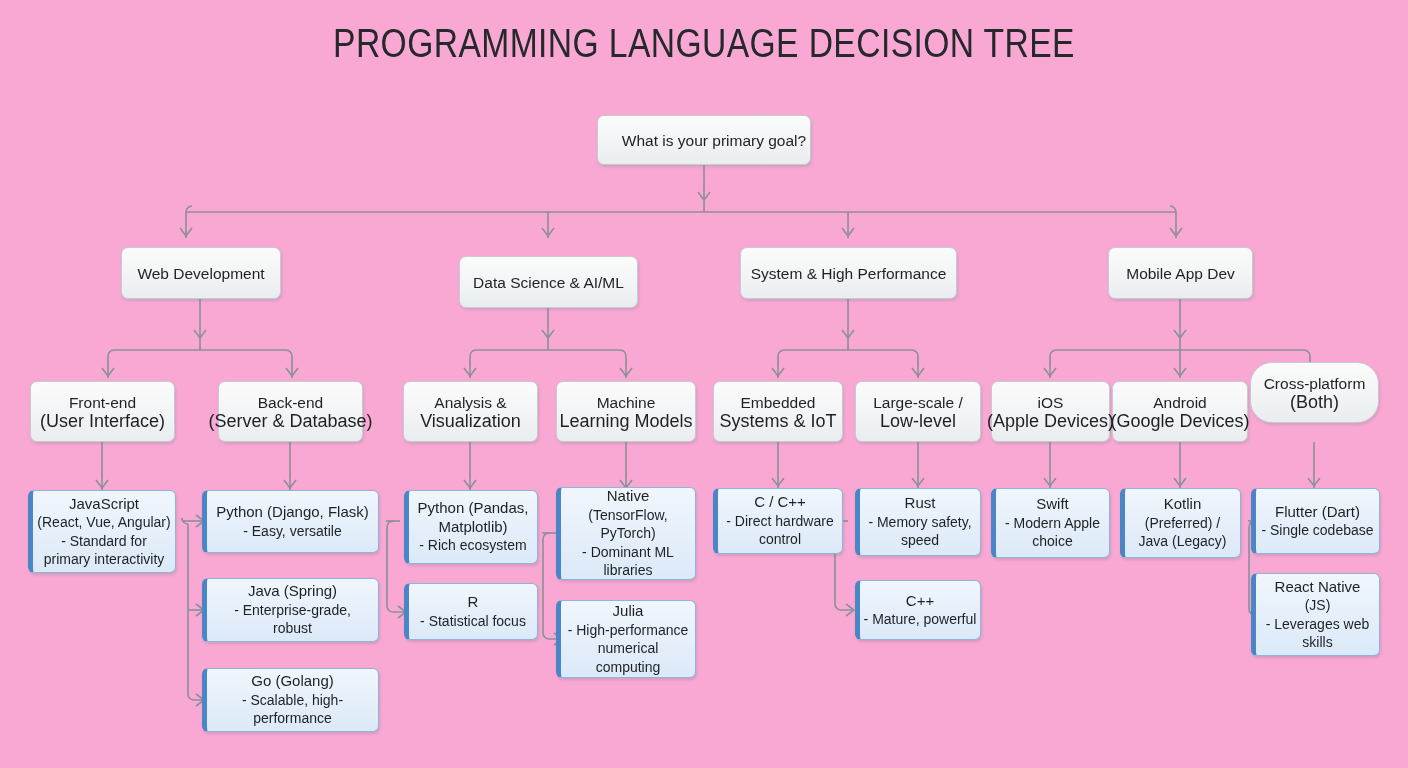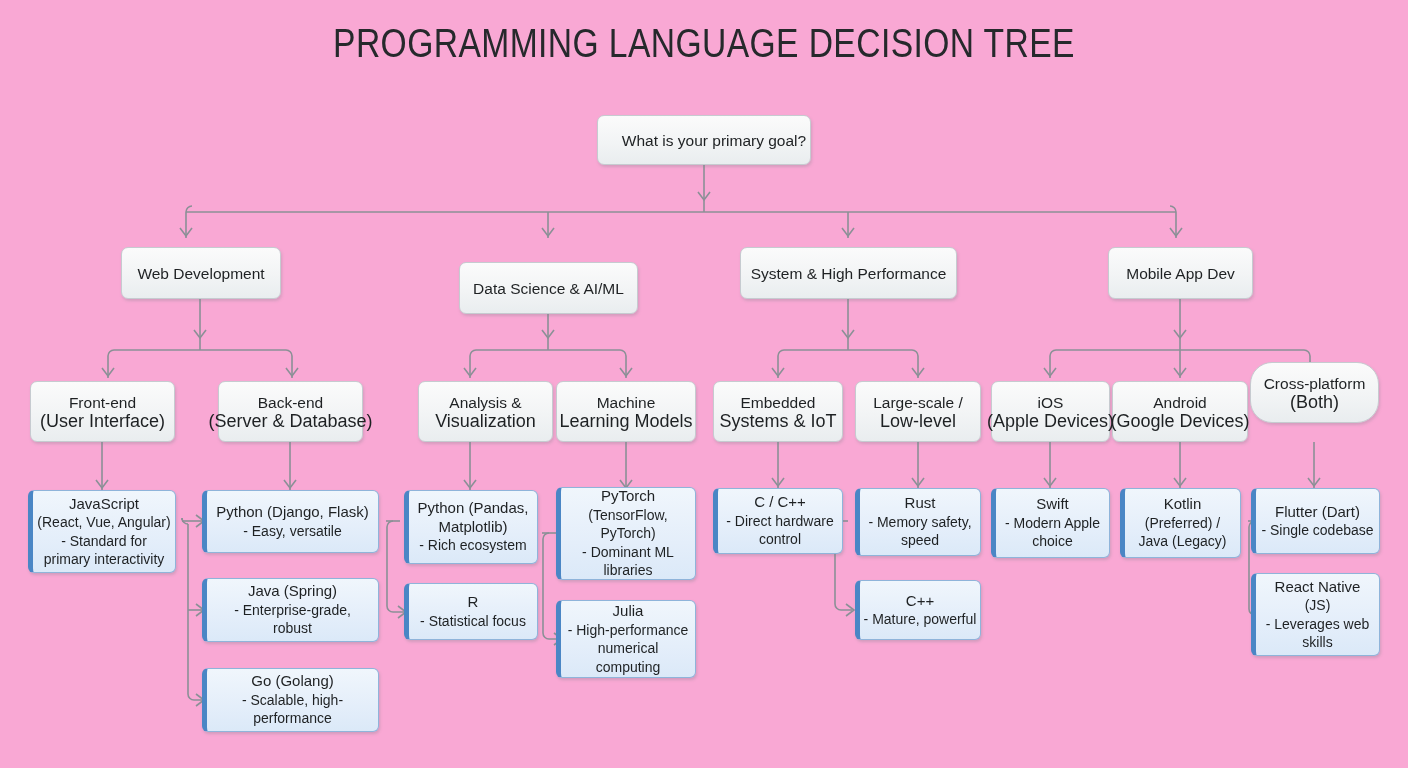--- a/index.html
+++ b/index.html
@@ -200,40 +200,40 @@
     <path class="head" d="M1260 609 L1268 615 L1260 621"></path>
   </svg>
 
   <div class="node gnode" style="left:597px; top:115px; width:214px; height:50px;padding-left:20px;">
     <span class="line l1">What is your primary goal?</span>
   </div>
 
   <div class="node gnode" style="left:121px; top:247px; width:160px; height:52px;">
     <span class="line l1">Web Development</span>
   </div>
-  <div class="node gnode" style="left:459px; top:262px; width:179px; height:52px;">
+  <div class="node gnode" style="left:459px; top:256px; width:179px; height:52px;">
     <span class="line l1">Data Science &amp; AI/ML</span>
   </div>
   <div class="node gnode" style="left:740px; top:247px; width:217px; height:52px;">
     <span class="line l1">System &amp; High Performance</span>
   </div>
   <div class="node gnode" style="left:1108px; top:247px; width:145px; height:52px;">
     <span class="line l1">Mobile App Dev</span>
   </div>
 
   <div class="node gnode" style="left:30px; top:381px; width:145px; height:61px;">
     <span class="line l1">Front-end</span>
     <span class="line l2">(User Interface)</span>
   </div>
   <div class="node gnode" style="left:218px; top:381px; width:145px; height:61px;">
     <span class="line l1">Back-end</span>
     <span class="line l2">(Server &amp; Database)</span>
   </div>
 
-  <div class="node gnode" style="left:418px; top:381px; width:135px; height:61px;">
+  <div class="node gnode" style="left:403px; top:381px; width:135px; height:61px;">
     <span class="line l1">Analysis &amp;</span>
     <span class="line l2">Visualization</span>
   </div>
   <div class="node gnode" style="left:556px; top:381px; width:140px; height:61px;">
     <span class="line l1">Machine</span>
     <span class="line l2">Learning Models</span>
   </div>
 
   <div class="node gnode" style="left:713px; top:381px; width:130px; height:61px;">
     <span class="line l1">Embedded</span>
@@ -283,21 +283,21 @@
     <span class="line l1">Python (Pandas,</span>
     <span class="line l1">Matplotlib)</span>
     <span class="line l2">- Rich ecosystem</span>
   </div>
   <div class="node bnode" style="left:404px; top:583px; width:134px; height:57px;">
     <span class="line l1">R</span>
     <span class="line l2">- Statistical focus</span>
   </div>
 
   <div class="node bnode" style="left:556px; top:487px; width:140px; height:93px;">
-    <span class="line l1">PyTorch</span>
+    <span class="line l1">Native</span>
     <span class="line l2">(TensorFlow,</span>
     <span class="line l2">PyTorch)</span>
     <span class="line l2">- Dominant ML</span>
     <span class="line l2">libraries</span>
   </div>
   <div class="node bnode" style="left:556px; top:600px; width:140px; height:78px;">
     <span class="line l1">Julia</span>
     <span class="line l2">- High-performance</span>
     <span class="line l2">numerical</span>
     <span class="line l2">computing</span>

